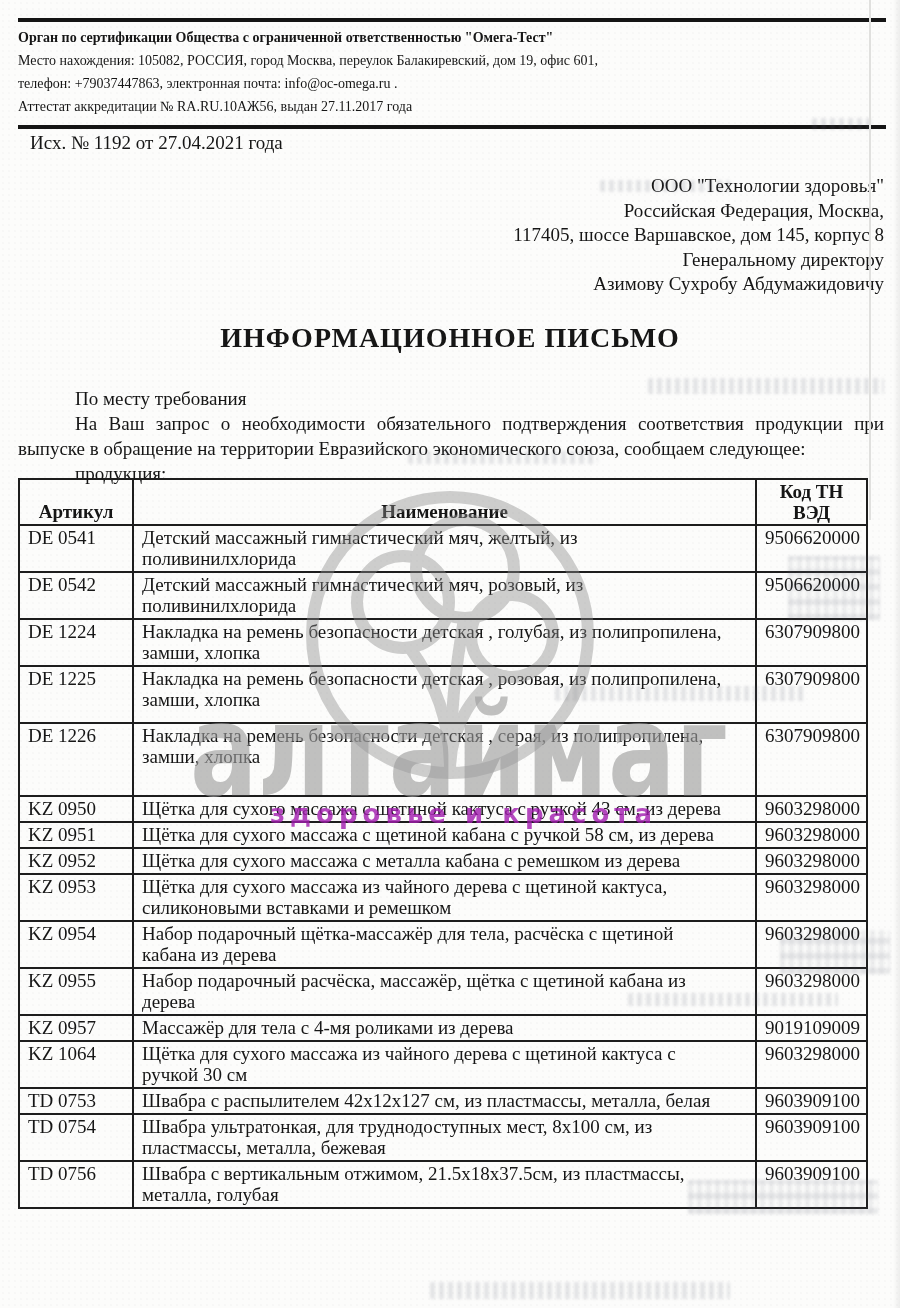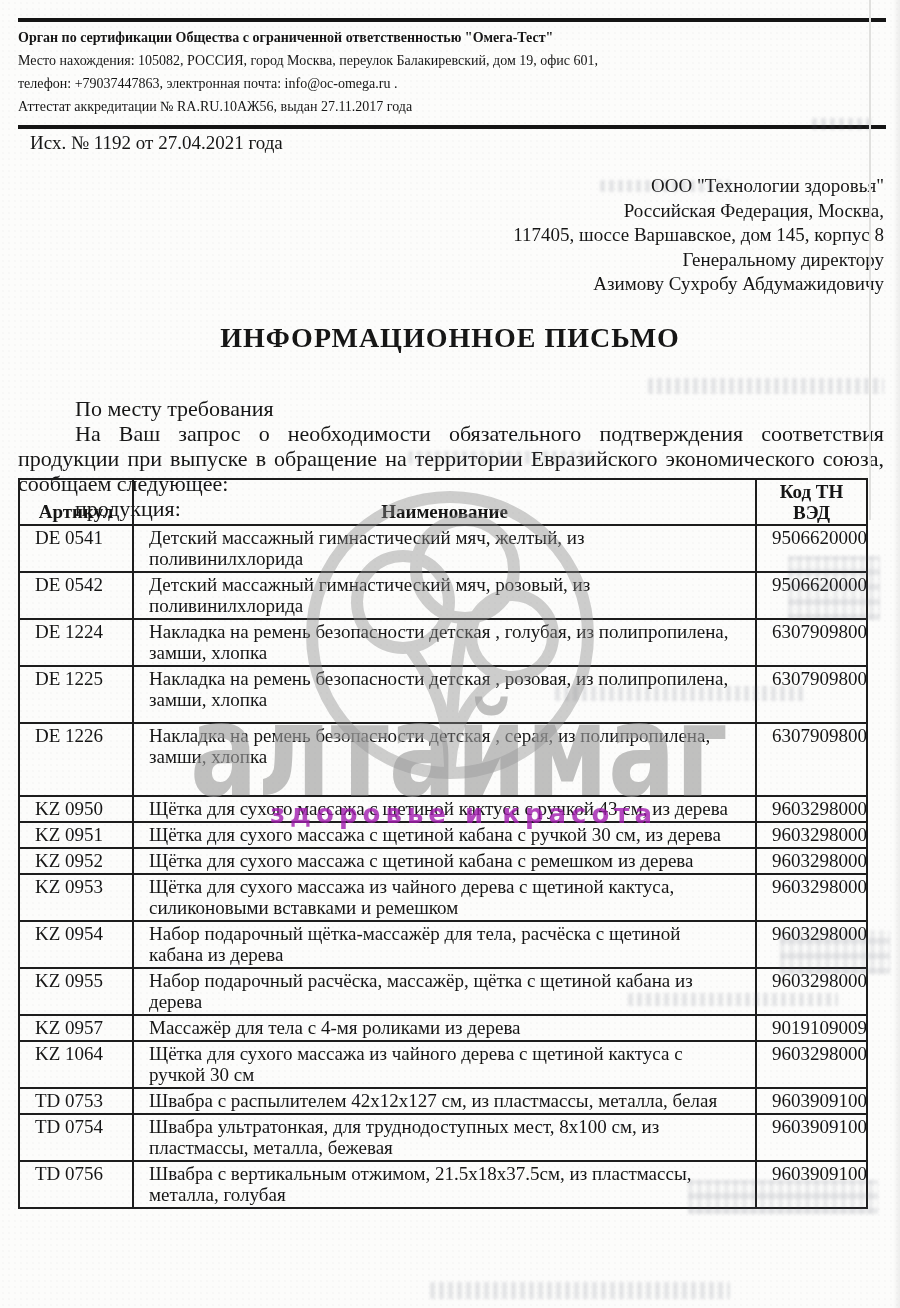--- a/index.html
+++ b/index.html
@@ -27,36 +27,36 @@
   .recipient{
     position:absolute;right:16px;top:174px;text-align:right;
     font-size:19px;line-height:24.5px;
   }
 
   .doc-title{
     position:absolute;left:0;right:0;top:322px;text-align:center;
     font-weight:bold;font-size:28px;letter-spacing:1px;
   }
 
-  .body-text{position:absolute;left:18px;right:16px;top:396px;font-size:22px;line-height:25px;}
+  .body-text{position:absolute;left:18px;right:16px;top:386px;font-size:19px;line-height:25px;}
   .body-text .ind{text-indent:57px;}
   .body-text .just{text-align:justify;}
 
   
   table.products{
     position:absolute;left:18px;top:478px;width:848px;
     border-collapse:collapse;table-layout:fixed;
     font-size:19px;line-height:21px;
   }
   table.products col.c1{width:114px;}
   table.products col.c2{width:623px;}
   table.products col.c3{width:111px;}
   table.products th, table.products td{
     border:2px solid #1d1d1d;
-    padding:1px 15px 2px;
+    padding:1px 8px 2px;
     overflow:hidden;
   }
   table.products th{
     font-weight:bold;text-align:center;vertical-align:bottom;height:38px;
   }
   table.products th.h-code{vertical-align:middle;padding:1px 4px;}
   table.products td{vertical-align:top;}
   td.c-article{padding-left:10px;white-space:nowrap;}
   td.c-name{white-space:pre-line;}
   td.c-code{padding-left:6px;white-space:nowrap;}
@@ -179,26 +179,26 @@
 замши, хлопка</td>
           <td class="c-code">6307909800</td>
         </tr>
         <tr>
           <td class="c-article">KZ 0950</td>
           <td class="c-name">Щётка для сухого массажа с щетиной кактуса с ручкой 43 см, из дерева</td>
           <td class="c-code">9603298000</td>
         </tr>
         <tr>
           <td class="c-article">KZ 0951</td>
-          <td class="c-name">Щётка для сухого массажа с щетиной кабана с ручкой 30 см, из дерева</td>
+          <td class="c-name">Щётка для сухого массажа с щетиной кабана с ручкой 58 см, из дерева</td>
           <td class="c-code">9603298000</td>
         </tr>
         <tr>
           <td class="c-article">KZ 0952</td>
-          <td class="c-name">Щётка для сухого массажа с щетиной кабана с ремешком из дерева</td>
+          <td class="c-name">Щётка для сухого массажа с металла кабана с ремешком из дерева</td>
           <td class="c-code">9603298000</td>
         </tr>
         <tr>
           <td class="c-article">KZ 0953</td>
           <td class="c-name">Щётка для сухого массажа из чайного дерева с щетиной кактуса,
 силиконовыми вставками и ремешком</td>
           <td class="c-code">9603298000</td>
         </tr>
         <tr>
           <td class="c-article">KZ 0954</td>

